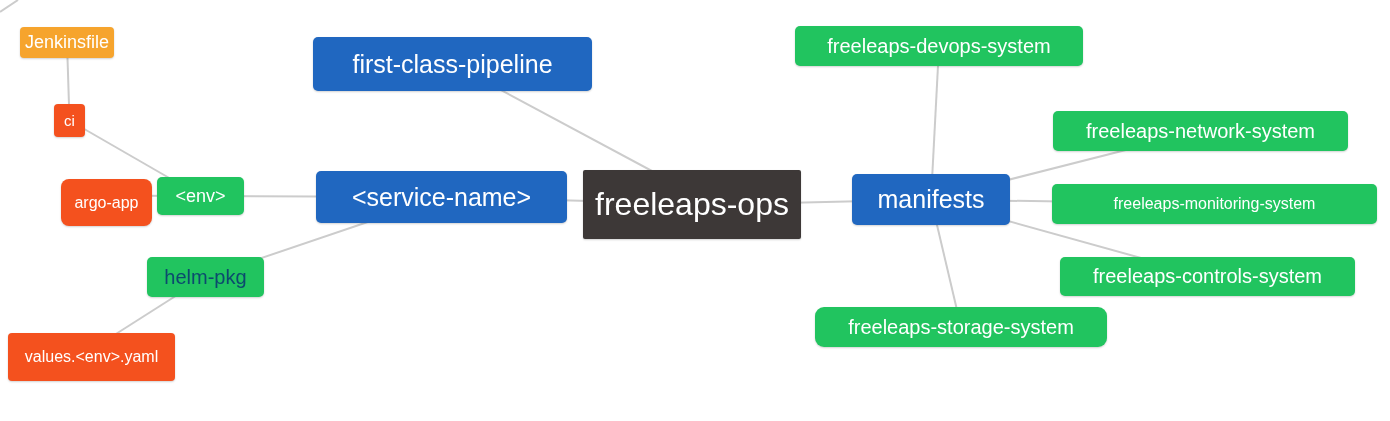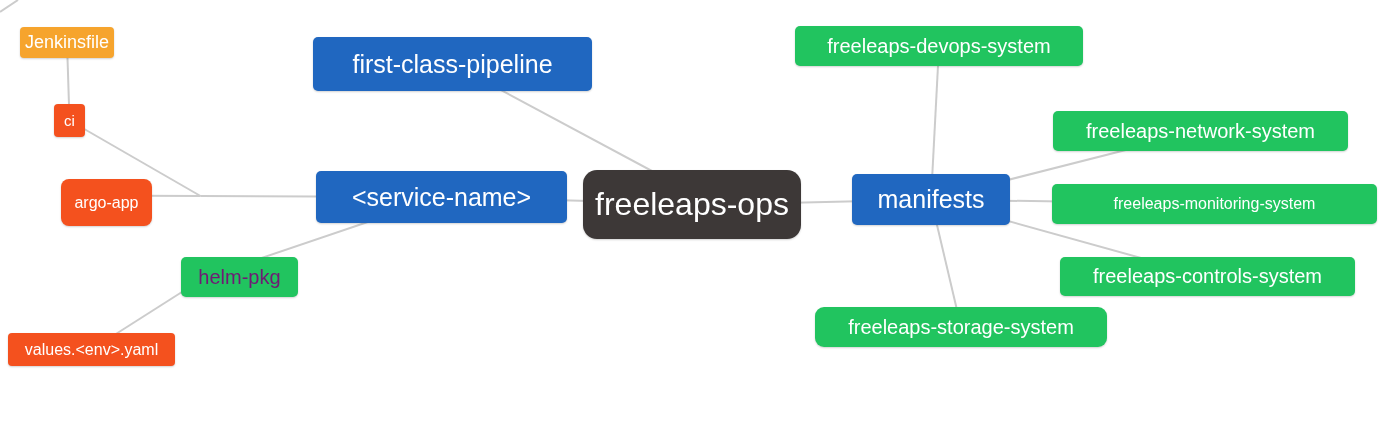--- a/index.html
+++ b/index.html
@@ -33,29 +33,29 @@
     cursor: pointer;
     box-sizing: border-box;
   }
   
   #n-jenkinsfile                  { left:20px;   top:27px;  width:94px;  height:31px; font-size:18px; border-radius:4px; }
   #n-ci                           { left:54px;   top:104px; width:31px;  height:33px; font-size:15px; border-radius:4px; }
   #n-argo-app                     { left:30px;   top:179px; width:91px;  height:47px; font-size:16px; border-radius:8px;margin-left:31px; }
   #n-env                          { left:157px;  top:177px; width:87px;  height:38px; font-size:18px; }
   #n-first-class-pipeline         { left:313px;  top:37px;  width:279px; height:54px; font-size:25px; }
   #n-service-name                 { left:316px;  top:171px; width:251px; height:52px; font-size:25px; }
-  #n-freeleaps-ops                { left:583px;  top:170px; width:218px; height:69px; font-size:32px; border-radius:14px; }
+  #n-freeleaps-ops                { left:583px;  top:170px; width:218px; height:69px; font-size:32px; border-radius:2px; }
   #n-manifests                    { left:852px;  top:174px; width:158px; height:51px; font-size:25px; }
   #n-freeleaps-devops-system      { left:795px;  top:26px;  width:288px; height:40px; font-size:20px; }
   #n-freeleaps-network-system     { left:1053px; top:111px; width:295px; height:40px; font-size:20px; }
   #n-freeleaps-monitoring-system  { left:1052px; top:184px; width:325px; height:40px; font-size:16px; }
   #n-freeleaps-controls-system    { left:1060px; top:257px; width:295px; height:39px; font-size:20px; }
   #n-freeleaps-storage-system     { left:815px;  top:307px; width:292px; height:40px; font-size:20px; }
   #n-helm-pkg                     { left:147px;  top:257px; width:117px; height:40px; font-size:20px; }
-  #n-values-env-yaml              { left:8px;    top:333px; width:167px; height:33px; font-size:16px; border-radius:4px; }
+  #n-values-env-yaml              { left:8px;    top:333px; width:167px; height:48px; font-size:16px; border-radius:4px; }
 </style>
 </head>
 <body>
 
 <div id="canvas">
   <svg id="edges" xmlns="http://www.w3.org/2000/svg">
       <line x1="714.5" y1="204.5" x2="452.5" y2="64" stroke="#cccccc" stroke-width="2"></line>
       <line x1="714.5" y1="204.5" x2="441.5" y2="197" stroke="#cccccc" stroke-width="2"></line>
       <line x1="714.5" y1="204.5" x2="931" y2="199.5" stroke="#cccccc" stroke-width="2"></line>
       <line x1="441.5" y1="197" x2="200.5" y2="196" stroke="#cccccc" stroke-width="2"></line>
@@ -68,24 +68,25 @@
       <line x1="931" y1="199.5" x2="1200.5" y2="131" stroke="#cccccc" stroke-width="2"></line>
       <line x1="931" y1="199.5" x2="1214.5" y2="204" stroke="#cccccc" stroke-width="2"></line>
       <line x1="931" y1="199.5" x2="1207.5" y2="276.5" stroke="#cccccc" stroke-width="2"></line>
       <line x1="931" y1="199.5" x2="961" y2="327" stroke="#cccccc" stroke-width="2"></line>
       <line x1="18" y1="0" x2="0" y2="12" stroke="#cccccc" stroke-width="2"></line>
     </svg>
 
   <div class="node" id="n-jenkinsfile" style="background: rgb(246, 164, 45); color: rgb(255, 255, 255);">Jenkinsfile</div>
   <div class="node" id="n-ci" style="background: rgb(244, 81, 30); color: rgb(255, 255, 255);">ci</div>
   <div class="node" id="n-argo-app" style="background: rgb(244, 81, 30); color: rgb(255, 255, 255);">argo-app</div>
+  <div class="node" id="n-env" style="background: rgb(33, 196, 95); color: rgb(255, 255, 255);">&lt;env&gt;</div>
   <div class="node" id="n-first-class-pipeline" style="background: rgb(32, 103, 192); color: rgb(255, 255, 255);">first-class-pipeline</div>
   <div class="node" id="n-service-name" style="background: rgb(32, 103, 192); color: rgb(255, 255, 255); text-align: center;">&lt;service-name&gt;</div>
   <div class="node" id="n-freeleaps-ops" style="background: rgb(61, 56, 55); color: rgb(255, 255, 255);">freeleaps-ops</div>
   <div class="node" id="n-manifests" style="background: rgb(32, 103, 192); color: rgb(255, 255, 255);">manifests</div>
   <div class="node" id="n-freeleaps-devops-system" style="background: rgb(33, 196, 95); color: rgb(255, 255, 255);">freeleaps-devops-system</div>
   <div class="node" id="n-freeleaps-network-system" style="background: rgb(33, 196, 95); color: rgb(255, 255, 255);">freeleaps-network-system</div>
   <div class="node" id="n-freeleaps-monitoring-system" style="background: rgb(33, 196, 95); color: rgb(255, 255, 255);">freeleaps-monitoring-system</div>
   <div class="node" id="n-freeleaps-controls-system" style="background: rgb(33, 196, 95); color: rgb(255, 255, 255);">freeleaps-controls-system</div>
   <div class="node" id="n-freeleaps-storage-system" style="background: rgb(33, 196, 95); color: rgb(255, 255, 255); border-radius: 9px;">freeleaps-storage-system</div>
-  <div class="node" id="n-helm-pkg" style="background: rgb(33, 196, 95); color: #701a75; margin-left: 34px;">helm-pkg</div>
+  <div class="node" id="n-helm-pkg" style="background: rgb(33, 196, 95); color: #0c4a6e;">helm-pkg</div>
   <div class="node" id="n-values-env-yaml" style="background: rgb(244, 81, 30); color: rgb(255, 255, 255);">values.&lt;env&gt;.yaml</div>
 </div>
 
 </body></html>

